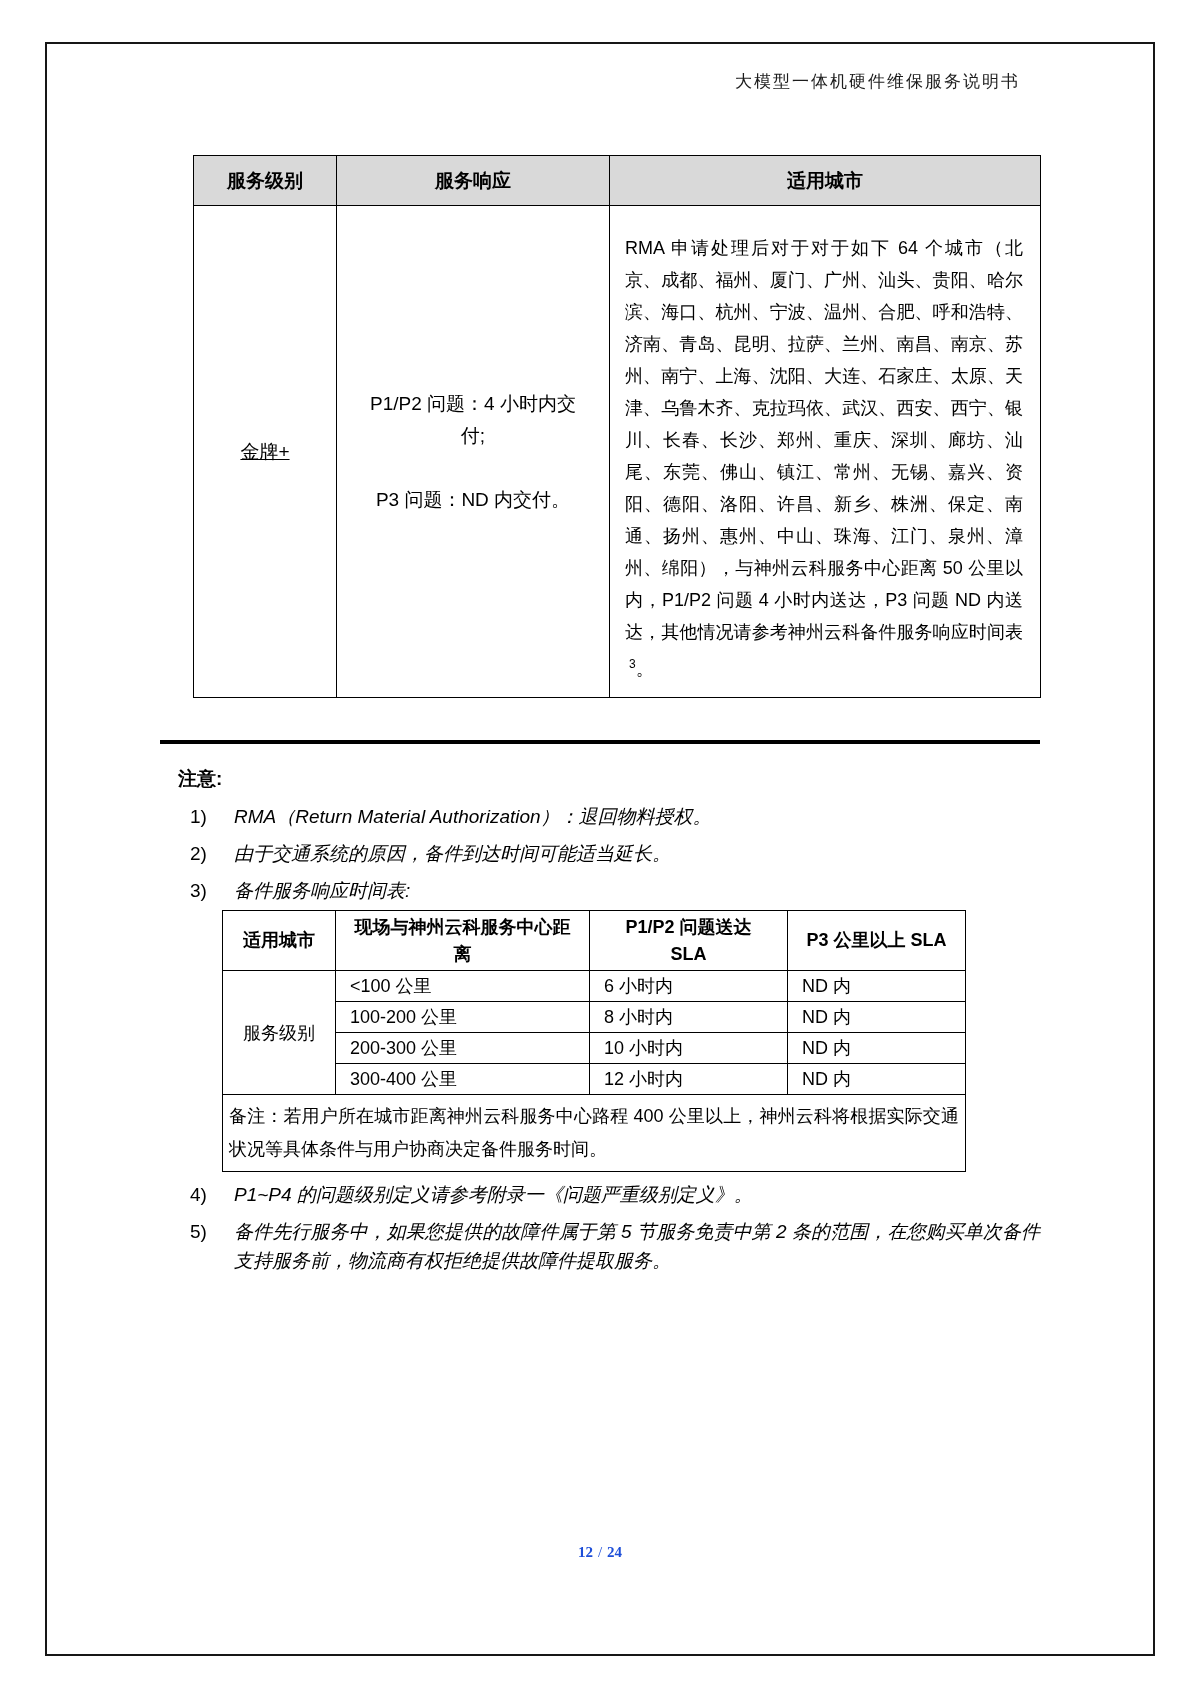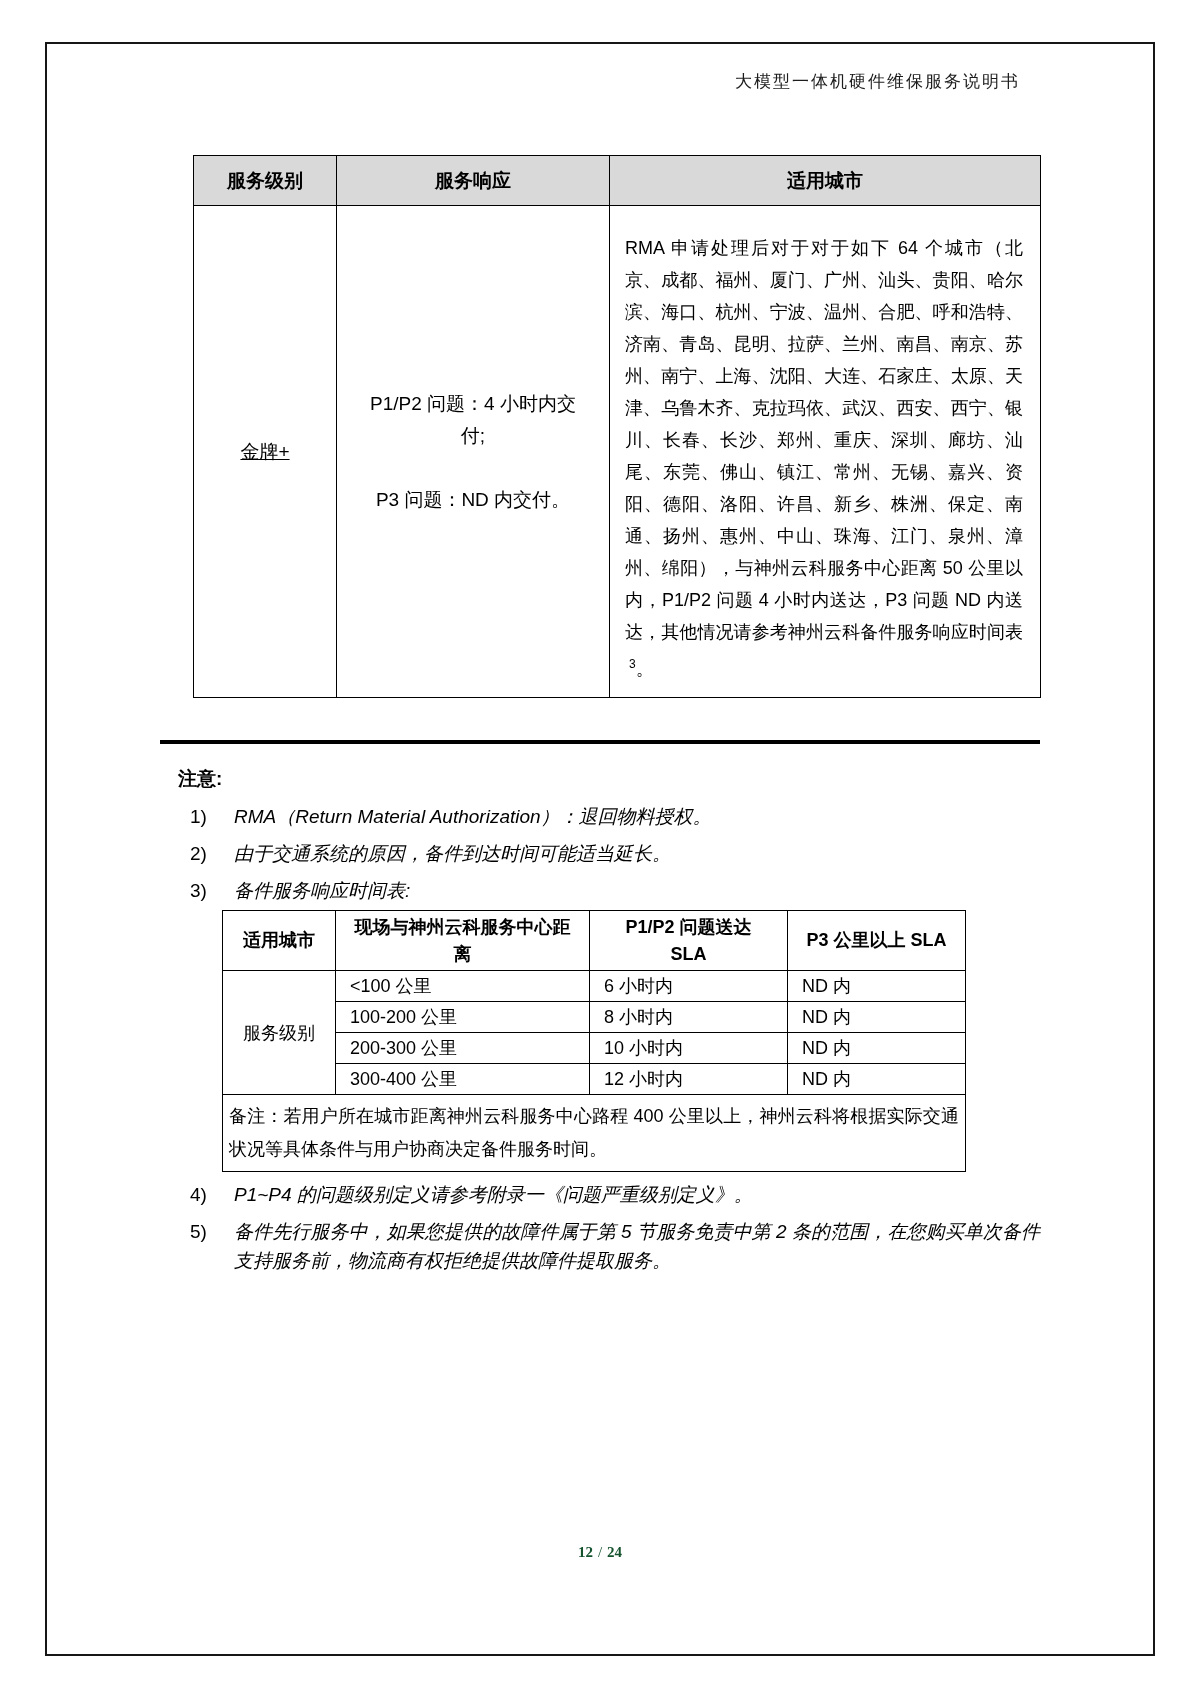--- a/index.html
+++ b/index.html
@@ -58,21 +58,21 @@
   .sla-scope { text-align:center; vertical-align:middle; }
   .sla-cell  { text-align:left; padding-left:14px; }
   .sla-remark { padding:5px 6px; line-height:33px; text-align:justify; }
 
   .closing { margin-top:8px; padding-left:18px; font-size:19px; line-height:32px; text-align:justify; }
 
   .footer {
     position:absolute; left:0; top:1544px; width:1200px;
     text-align:center;
     font-family:"Liberation Serif","DejaVu Serif",serif;
-    font-size:15px; color:#14532d;
+    font-size:15px; color:#1d4ed8;
   }
   .footer .num { font-weight:bold; }
   .footer .sep { font-weight:normal; margin:0 5px; }
 </style>
 </head>
 <body>
 
 <div class="page-border"></div>
 
 <div class="header-title">大模型一体机硬件维保服务说明书</div>

